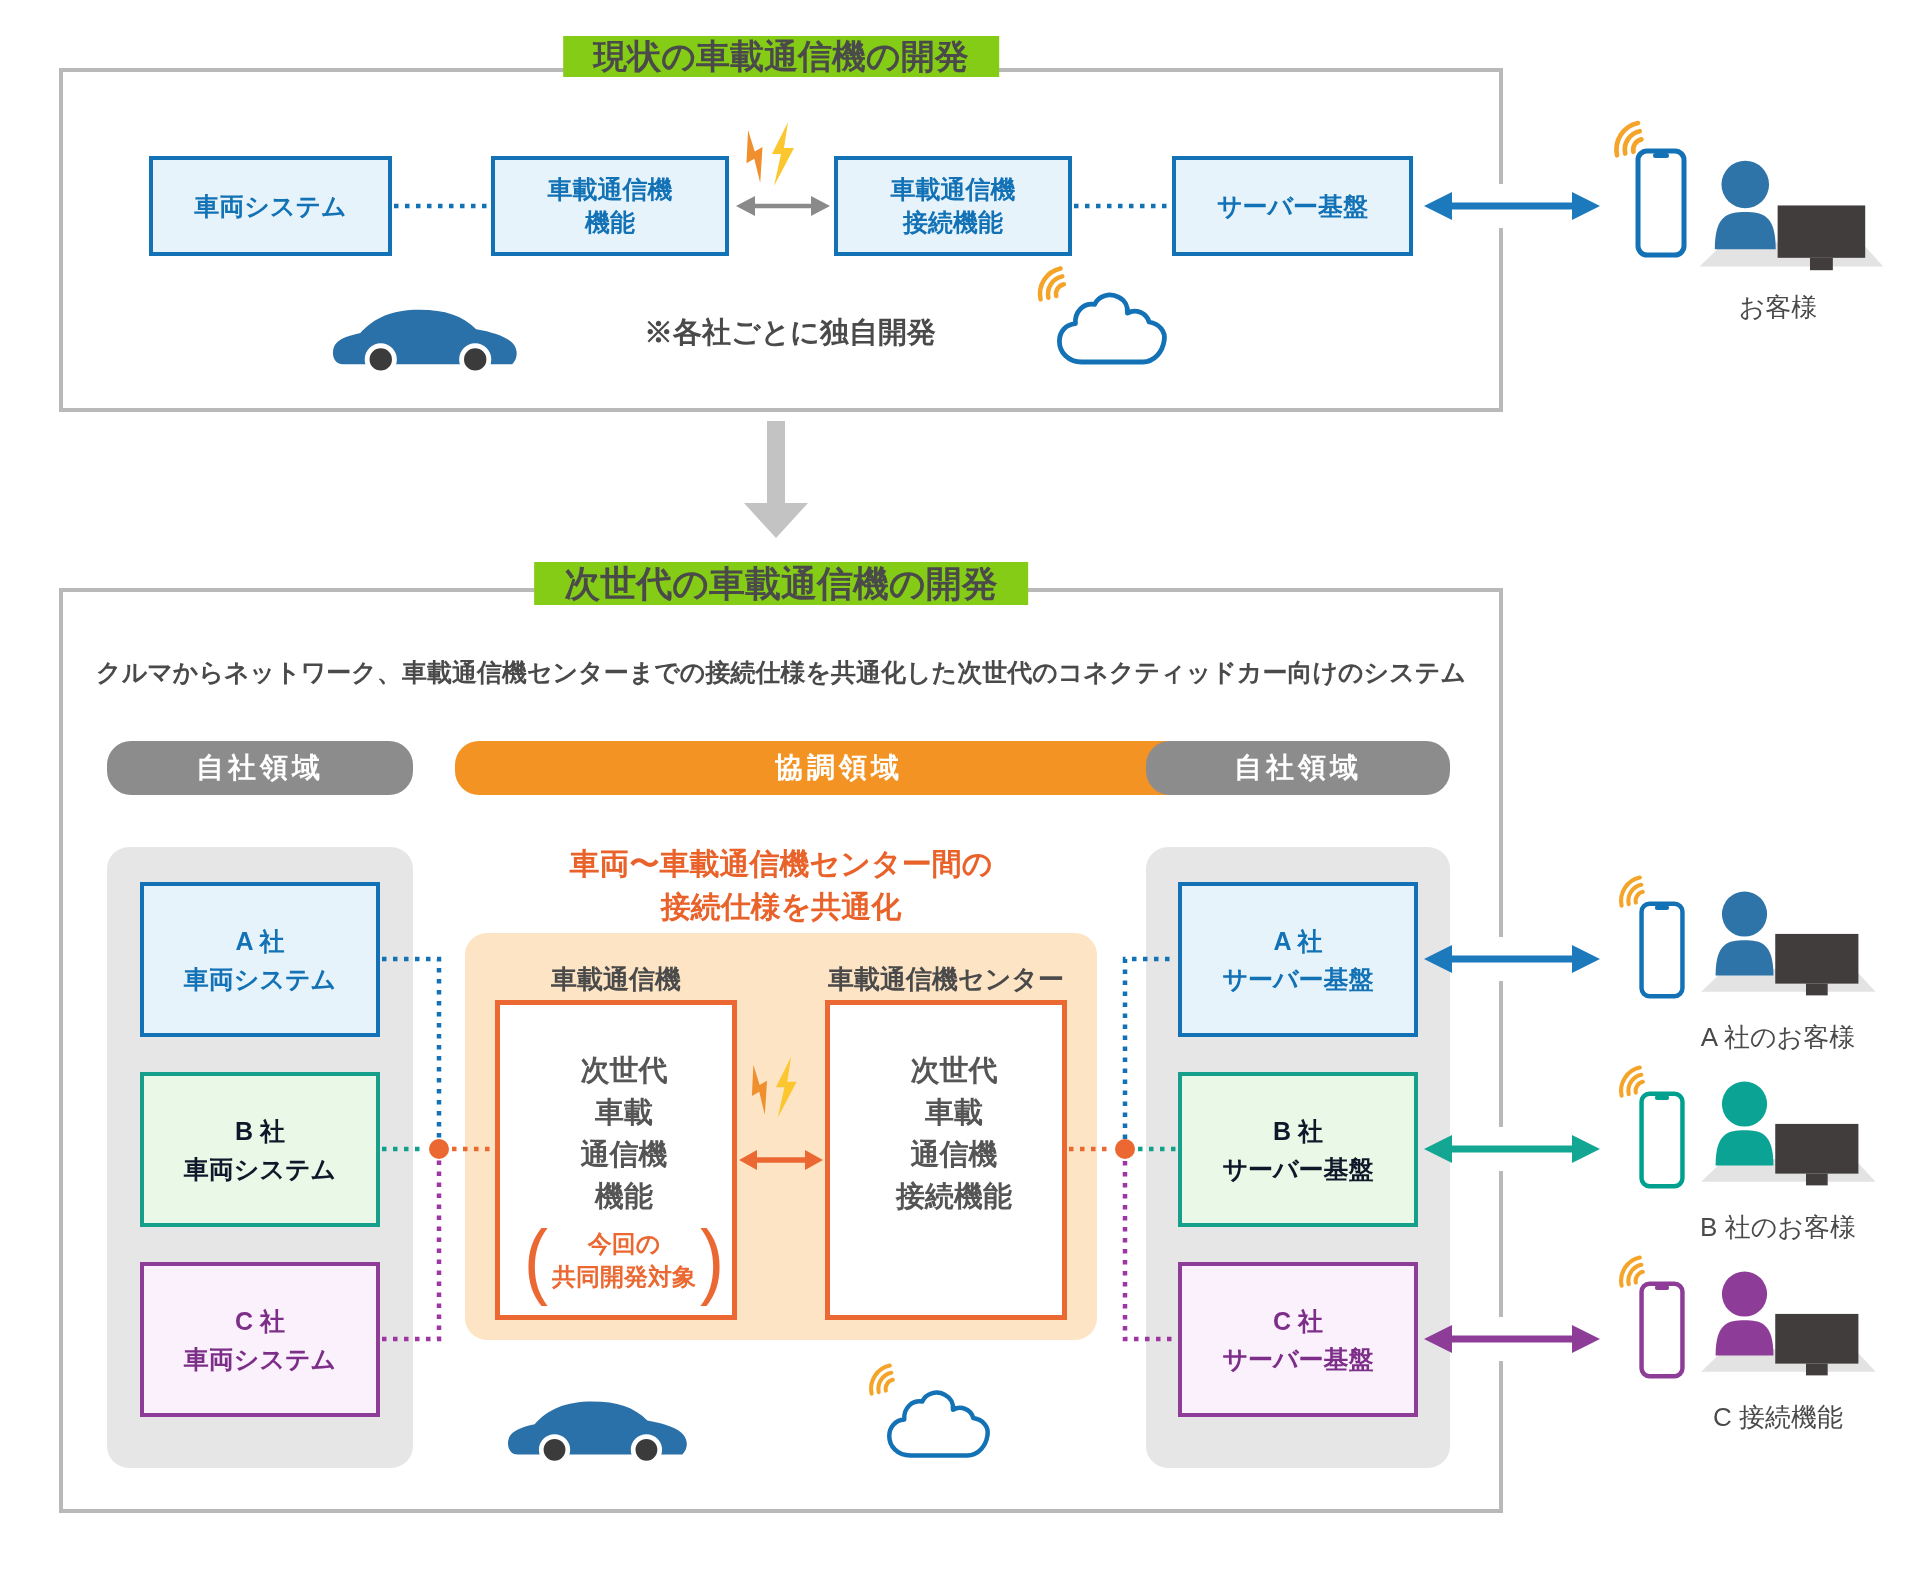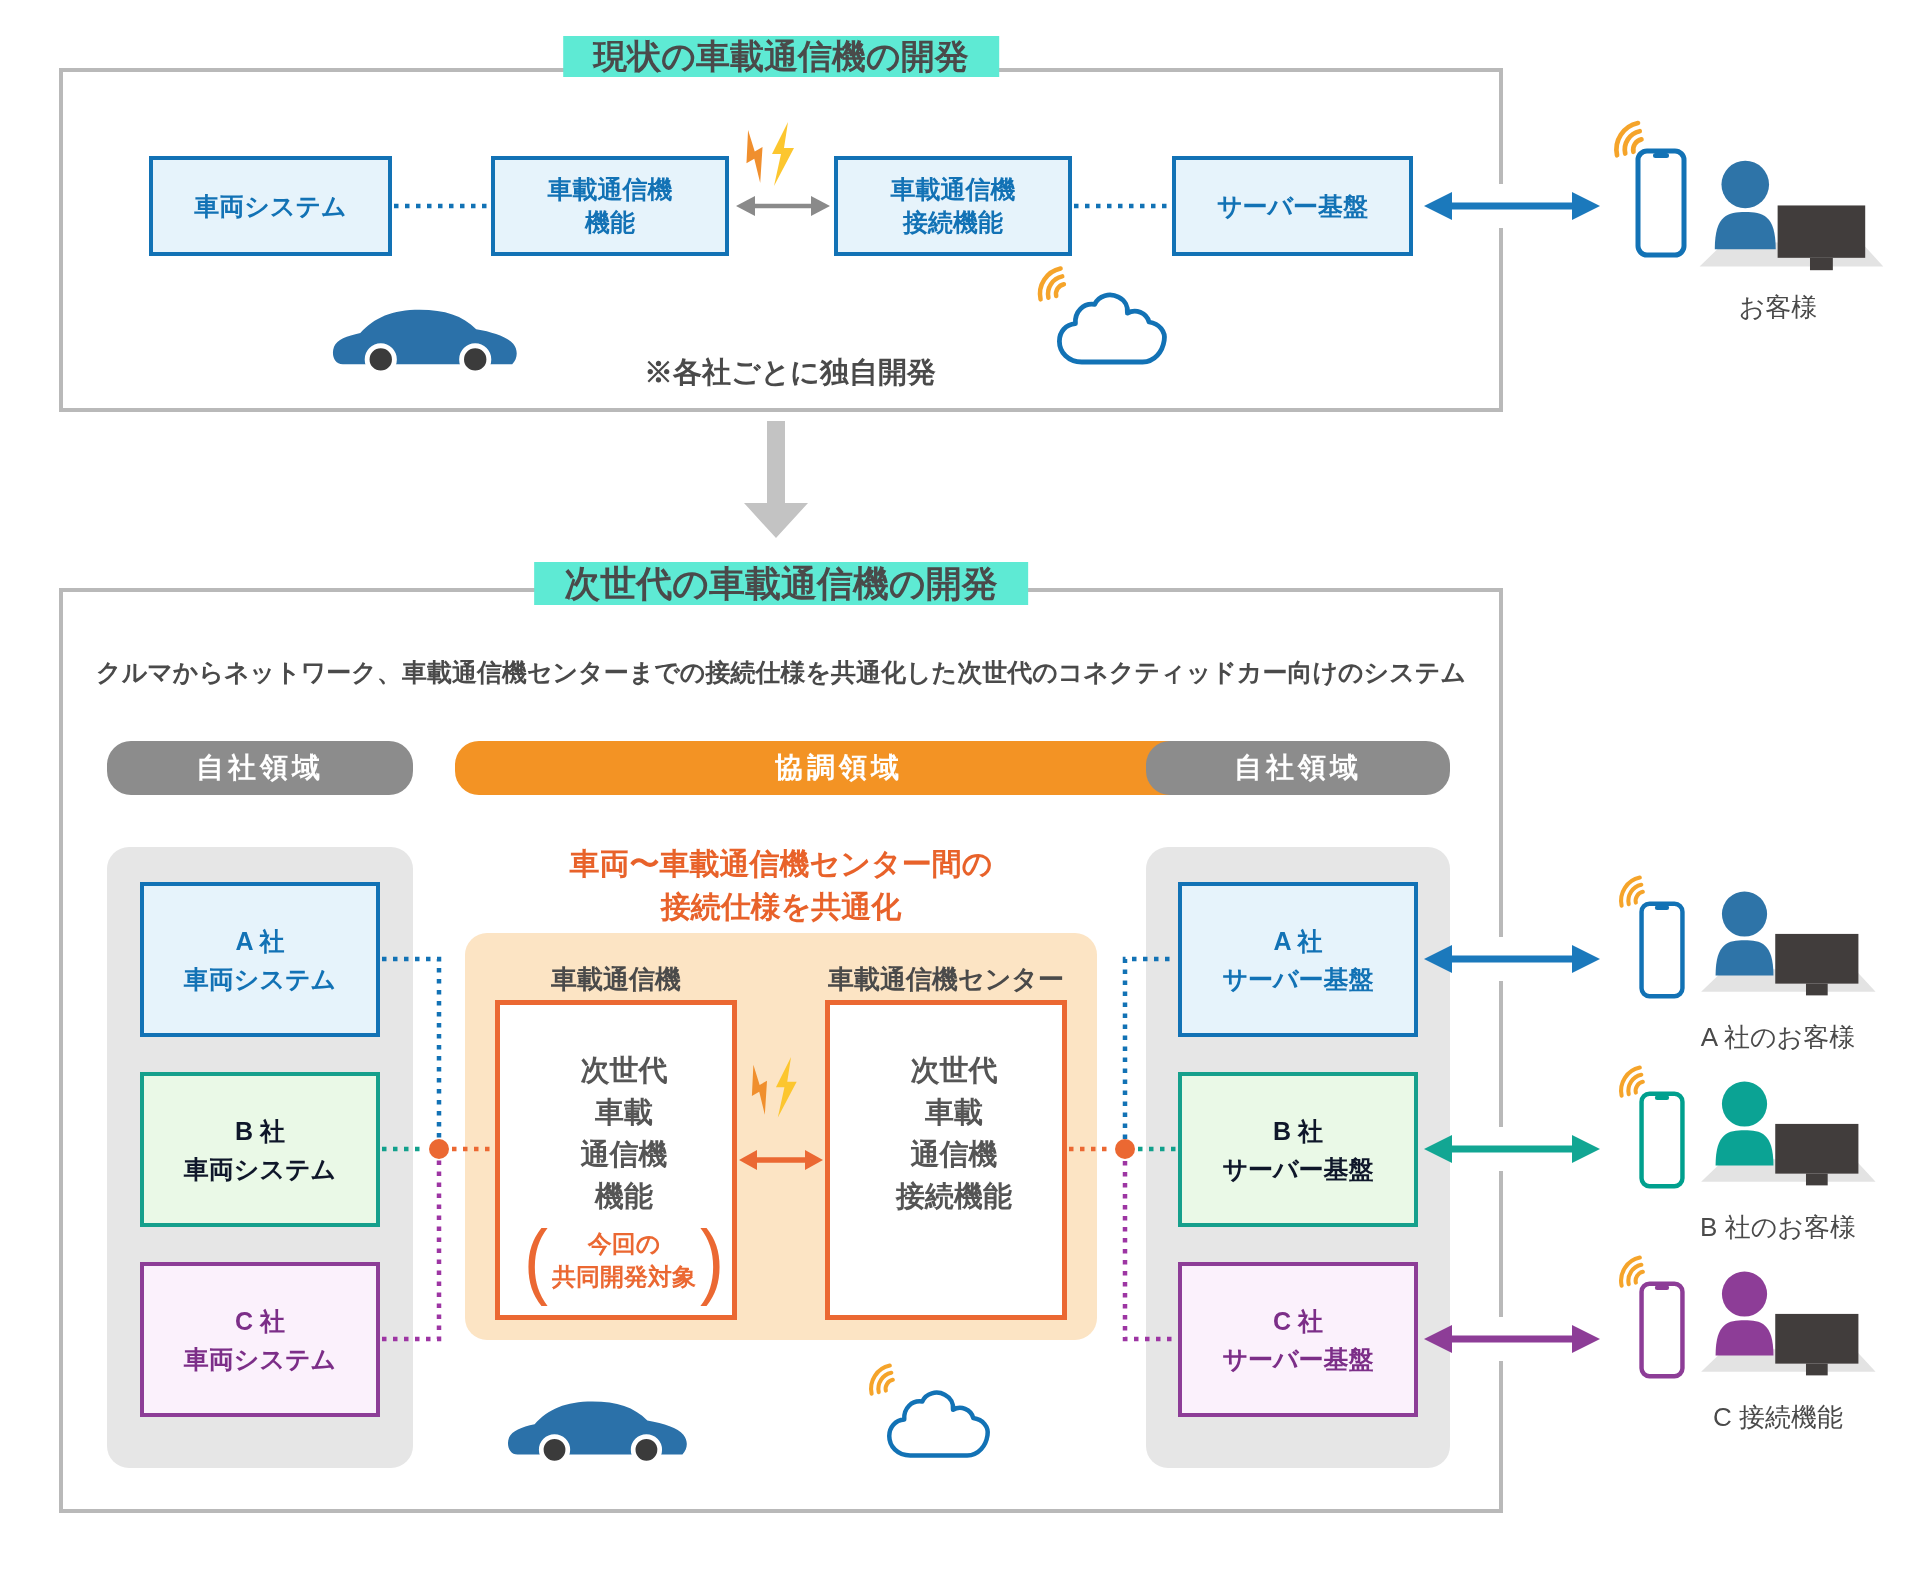--- a/index.html
+++ b/index.html
@@ -3,21 +3,21 @@
 <meta charset="utf-8">
 <style>
   * { margin:0; padding:0; box-sizing:border-box; }
   html,body { background:#fff; }
   #canvas {
     position:relative; width:1920px; height:1575px; background:#fff;
     font-family:"Liberation Sans", sans-serif; overflow:hidden;
   }
   .frame { position:absolute; border:4px solid #b9b9b9; background:transparent; z-index:0; }
   .chip {
-    position:absolute; transform:translateX(-50%); background:#5eead4; z-index:6;
+    position:absolute; transform:translateX(-50%); background:#84cc16; z-index:6;
     color:#4a4a4a; font-weight:bold; white-space:nowrap; padding:0 30px; line-height:1.2;
   }
   .bbox {
     position:absolute; display:flex; align-items:center; justify-content:center;
     text-align:center; font-weight:bold; white-space:pre-line; z-index:2;
   }
   .c-blue   { background:#e6f3fb; border:4px solid #1272b5; color:#1272b5; }
   .c-green  { background:#eaf9e7; border:4px solid #16a08c; color:#0f172a; }
   .c-purple { background:#fbf1fc; border:4px solid #8d3d97; color:#7c2e88; }
   .pill {
@@ -58,21 +58,21 @@
   <div class="frame" style="left:59px;top:68px;width:1444px;height:344px;"></div>
   <div class="chip" style="left:781px;top:36px;font-size:34px;">現状の車載通信機の開発</div>
 
   <div class="bbox c-blue" style="left:149px;top:156px;width:243px;height:100px;font-size:25px;line-height:33px;">車両システム</div>
   <div class="bbox c-blue" style="left:491px;top:156px;width:238px;height:100px;font-size:25px;line-height:33px;">車載通信機
 機能</div>
   <div class="bbox c-blue" style="left:834px;top:156px;width:238px;height:100px;font-size:25px;line-height:33px;">車載通信機
 接続機能</div>
   <div class="bbox c-blue" style="left:1172px;top:156px;width:241px;height:100px;font-size:25px;line-height:33px;">サーバー基盤</div>
 
-  <div class="note-big" style="left:790px;top:333px;margin-top:40px;">※各社ごとに独自開発</div>
+  <div class="note-big" style="left:790px;top:333px;">※各社ごとに独自開発</div>
   <div class="cust-label" style="left:1778px;top:290px;">お客様</div>
 
   <svg class="icon" style="left:330px;top:300px;" width="195" height="74" viewBox="0 0 200 76">
     <path d="M13 66 C4 66 1 56 4 48 C7 41 17 37 31 34 C45 18 64 10 92 10 C118 10 136 16 150 30 C168 33 182 38 188 45 C193 51 193 60 187 66 Z" fill="#2b71a9"></path>
     <circle cx="52" cy="61" r="14" fill="#3b3b3b" stroke="#ffffff" stroke-width="5"></circle>
     <circle cx="149" cy="61" r="14" fill="#3b3b3b" stroke="#ffffff" stroke-width="5"></circle>
   </svg>
 
   <svg class="icon" style="left:1030px;top:258px;" width="44" height="44" viewBox="0 0 44 44">
     <g fill="none" stroke="#f5a42a" stroke-width="4.5" stroke-linecap="round" transform="rotate(-12 36 36)">

